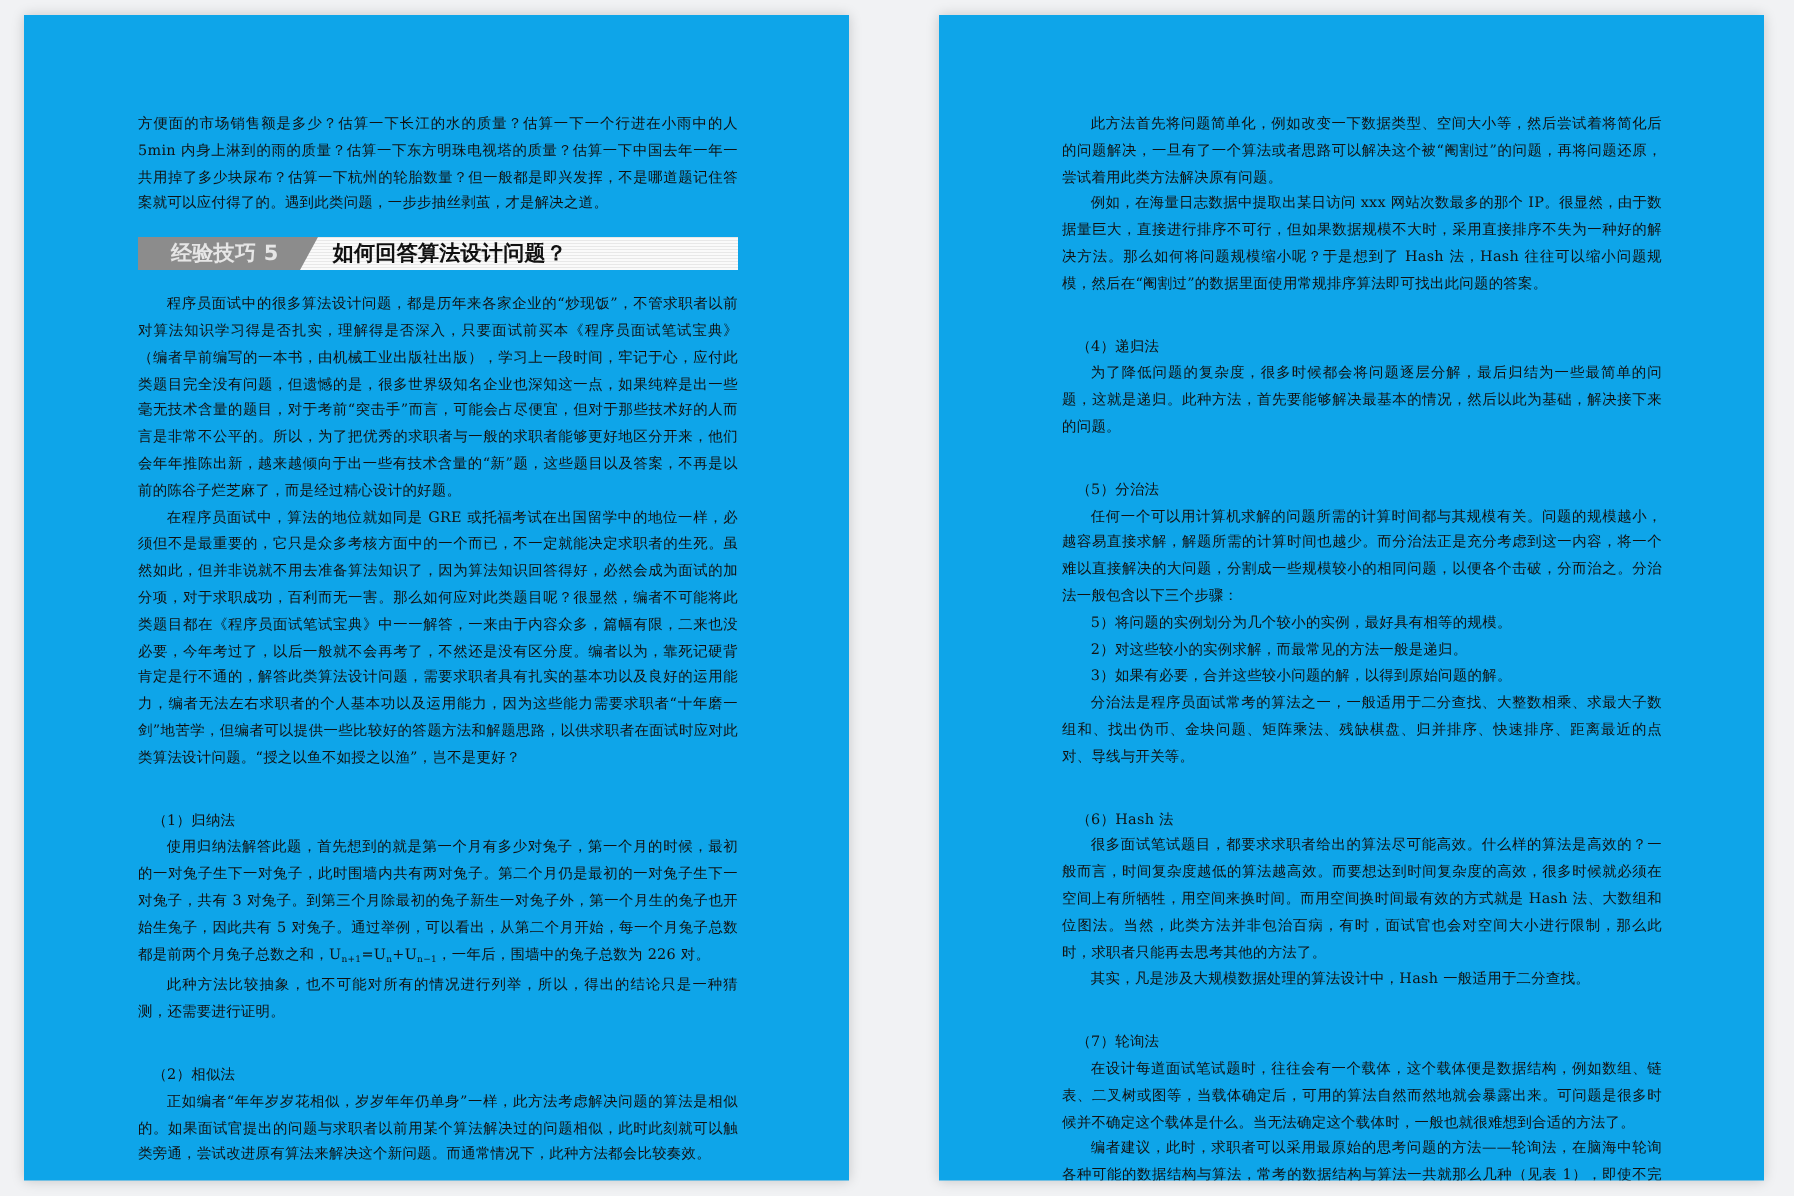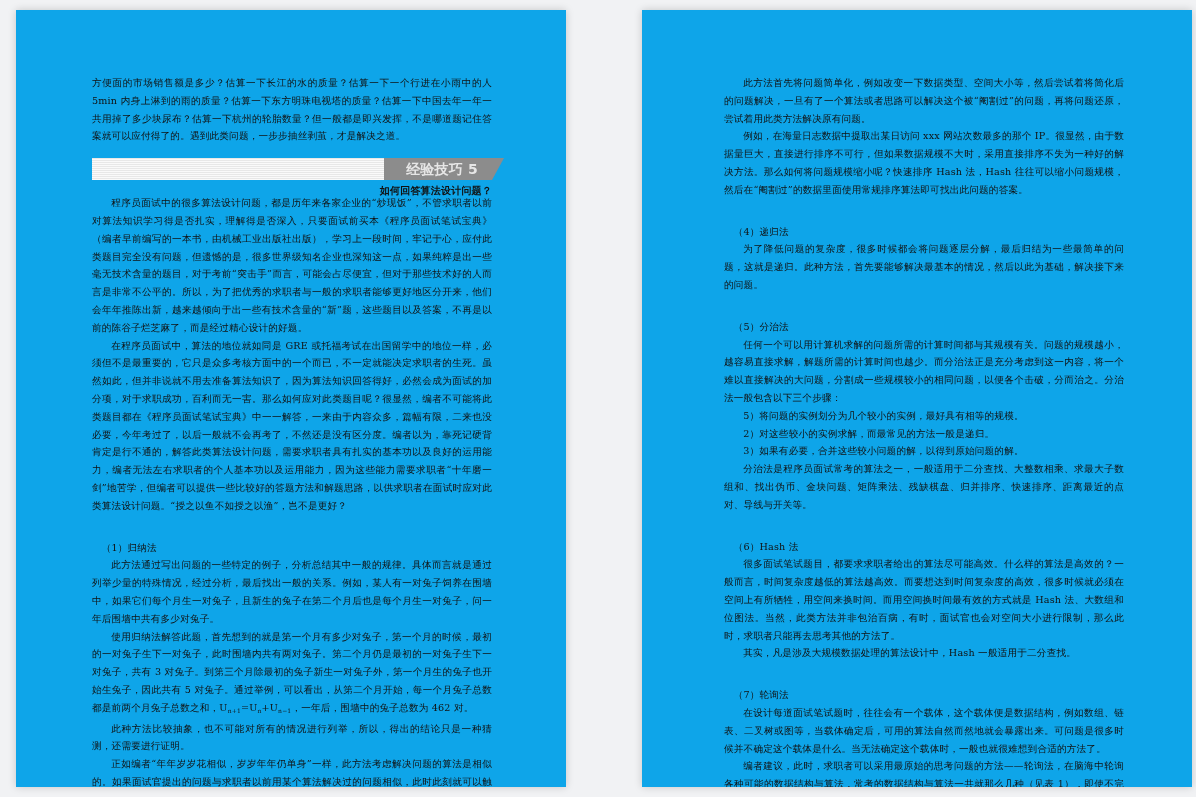--- a/index.html
+++ b/index.html
@@ -10,83 +10,82 @@
     font-family: "DejaVu Serif", "Liberation Serif", serif;
     color: #111;
   }
   .page {
     position: absolute; top: 10px; width: 550px; height: 777px;
     background: #0ea5e9;
     box-shadow: 0 0 8px rgba(0,0,0,0.18);
     overflow: hidden;
   }
   #page-left  { left: 16px; }
-  #page-right { left: 642px; }
+  #page-right { left: 626px; }
   .col {
     position: absolute; top: 64px; width: 400px;
     font-size: 9.6px; line-height: 17.8px; letter-spacing: 0.2px;
     text-align: justify;
   }
   #page-left .col { left: 76px; }
   #page-right .col { left: 82px; }
   .col p { margin: 0; }
   .col p.ind { text-indent: 2em; }
   .col p.sub { text-indent: 1em; margin-top: 24px; }
   .banner {
     position: relative; height: 22px; margin: 13px 0 14px 0;
-    display: flex; align-items: flex-end;
+    display: flex; align-items: flex-start;
     background: repeating-linear-gradient(to bottom, #e8e8e8 0px, #e8e8e8 1px, #fafafa 1px, #fafafa 2px);
-    flex-direction: column;
   }
   .banner-tag {
     background: #8c8c8c; color: #e6e6e6;
     font-family: "DejaVu Sans", "Liberation Sans", sans-serif;
     font-weight: bold; font-size: 14px; line-height: 22px;
     padding: 0 14px 0 22px; position: relative;
   }
   .banner-tag::after {
     content: ""; position: absolute; right: -12px; top: 0;
     border-top: 22px solid #8c8c8c; border-right: 12px solid transparent;
   }
   .banner-title {
     font-family: "DejaVu Sans", "Liberation Sans", sans-serif;
-    font-weight: bold; font-size: 10px; line-height: 22px;
+    font-weight: bold; font-size: 14px; line-height: 22px;
     padding-left: 22px; color: #111;
   }
   sub { font-size: 6px; vertical-align: -2px; }
 </style>
 </head>
 <body>
 
 <div class="page" id="page-left">
   <div class="col">
     <p>方便面的市场销售额是多少？估算一下长江的水的质量？估算一下一个行进在小雨中的人5min 内身上淋到的雨的质量？估算一下东方明珠电视塔的质量？估算一下中国去年一年一共用掉了多少块尿布？估算一下杭州的轮胎数量？但一般都是即兴发挥，不是哪道题记住答案就可以应付得了的。遇到此类问题，一步步抽丝剥茧，才是解决之道。</p>
 
     <div class="banner">
       <span class="banner-tag">经验技巧 5</span>
       <span class="banner-title">如何回答算法设计问题？</span>
     </div>
 
     <p class="ind">程序员面试中的很多算法设计问题，都是历年来各家企业的“炒现饭”，不管求职者以前对算法知识学习得是否扎实，理解得是否深入，只要面试前买本《程序员面试笔试宝典》（编者早前编写的一本书，由机械工业出版社出版），学习上一段时间，牢记于心，应付此类题目完全没有问题，但遗憾的是，很多世界级知名企业也深知这一点，如果纯粹是出一些毫无技术含量的题目，对于考前“突击手”而言，可能会占尽便宜，但对于那些技术好的人而言是非常不公平的。所以，为了把优秀的求职者与一般的求职者能够更好地区分开来，他们会年年推陈出新，越来越倾向于出一些有技术含量的“新”题，这些题目以及答案，不再是以前的陈谷子烂芝麻了，而是经过精心设计的好题。</p>
     <p class="ind">在程序员面试中，算法的地位就如同是 GRE 或托福考试在出国留学中的地位一样，必须但不是最重要的，它只是众多考核方面中的一个而已，不一定就能决定求职者的生死。虽然如此，但并非说就不用去准备算法知识了，因为算法知识回答得好，必然会成为面试的加分项，对于求职成功，百利而无一害。那么如何应对此类题目呢？很显然，编者不可能将此类题目都在《程序员面试笔试宝典》中一一解答，一来由于内容众多，篇幅有限，二来也没必要，今年考过了，以后一般就不会再考了，不然还是没有区分度。编者以为，靠死记硬背肯定是行不通的，解答此类算法设计问题，需要求职者具有扎实的基本功以及良好的运用能力，编者无法左右求职者的个人基本功以及运用能力，因为这些能力需要求职者“十年磨一剑”地苦学，但编者可以提供一些比较好的答题方法和解题思路，以供求职者在面试时应对此类算法设计问题。“授之以鱼不如授之以渔”，岂不是更好？</p>
 
     <p class="sub">（1）归纳法</p>
-    <p class="ind">此方法通过写出问题的一些特定的例子，分析总结其中一般的规律。具体而言就是通过列举少量的特殊情况，经过分析，最后找出一般的关系。例如，某人有一对兔子饲养在围墙中，如果它们每个月生一对兔子，且新生的兔子在第二个月后也是每个月生一对兔子，问一年后围墙中共有多少对兔子。</p>
-    <p class="ind"><span>使用归纳法解答此题，首先想到的就是第一个月有多少对兔子，第一个月的时候，最初的一对兔子生下一对兔子，此时围墙内共有两对兔子。第二个月仍是最初的一对兔子生下一对兔子，共有 3 对兔子。到第三个月除最初的兔子新生一对兔子外，第一个月生的兔子也开始生兔子，因此共有 5 对兔子。通过举例，可以看出，从第二个月开始，每一个月兔子总数都是前两个月兔子总数之和，</span><span><span>U</span><sub>n+1</sub><span>=U</span><sub>n</sub><span>+U</span><sub>n−1</sub></span><span>，一年后，围墙中的兔子总数为 462 对。</span></p>
+    <p class="ind"><span>使用归纳法解答此题，首先想到的就是第一个月有多少对兔子，第一个月的时候，最初的一对兔子生下一对兔子，此时围墙内共有两对兔子。第二个月仍是最初的一对兔子生下一对兔子，共有 3 对兔子。到第三个月除最初的兔子新生一对兔子外，第一个月生的兔子也开始生兔子，因此共有 5 对兔子。通过举例，可以看出，从第二个月开始，每一个月兔子总数都是前两个月兔子总数之和，</span><span><span>U</span><sub>n+1</sub><span>=U</span><sub>n</sub><span>+U</span><sub>n−1</sub></span><span>，一年后，围墙中的兔子总数为 226 对。</span></p>
     <p class="ind">此种方法比较抽象，也不可能对所有的情况进行列举，所以，得出的结论只是一种猜测，还需要进行证明。</p>
 
+    <p class="sub">（2）相似法</p>
     <p class="ind">正如编者“年年岁岁花相似，岁岁年年仍单身”一样，此方法考虑解决问题的算法是相似的。如果面试官提出的问题与求职者以前用某个算法解决过的问题相似，此时此刻就可以触类旁通，尝试改进原有算法来解决这个新问题。而通常情况下，此种方法都会比较奏效。</p>
 
   </div>
 </div>
 
 <div class="page" id="page-right">
   <div class="col">
     <p class="ind">此方法首先将问题简单化，例如改变一下数据类型、空间大小等，然后尝试着将简化后的问题解决，一旦有了一个算法或者思路可以解决这个被“阉割过”的问题，再将问题还原，尝试着用此类方法解决原有问题。</p>
-    <p class="ind">例如，在海量日志数据中提取出某日访问 xxx 网站次数最多的那个 IP。很显然，由于数据量巨大，直接进行排序不可行，但如果数据规模不大时，采用直接排序不失为一种好的解决方法。那么如何将问题规模缩小呢？快速排序 Hash 法，Hash 往往可以缩小问题规模，然后在“阉割过”的数据里面使用常规排序算法即可找出此问题的答案。</p>
+    <p class="ind">例如，在海量日志数据中提取出某日访问 xxx 网站次数最多的那个 IP。很显然，由于数据量巨大，直接进行排序不可行，但如果数据规模不大时，采用直接排序不失为一种好的解决方法。那么如何将问题规模缩小呢？于是想到了 Hash 法，Hash 往往可以缩小问题规模，然后在“阉割过”的数据里面使用常规排序算法即可找出此问题的答案。</p>
 
     <p class="sub">（4）递归法</p>
     <p class="ind">为了降低问题的复杂度，很多时候都会将问题逐层分解，最后归结为一些最简单的问题，这就是递归。此种方法，首先要能够解决最基本的情况，然后以此为基础，解决接下来的问题。</p>
 
     <p class="sub">（5）分治法</p>
     <p class="ind">任何一个可以用计算机求解的问题所需的计算时间都与其规模有关。问题的规模越小，越容易直接求解，解题所需的计算时间也越少。而分治法正是充分考虑到这一内容，将一个难以直接解决的大问题，分割成一些规模较小的相同问题，以便各个击破，分而治之。分治法一般包含以下三个步骤：</p>
     <p class="ind">5）将问题的实例划分为几个较小的实例，最好具有相等的规模。</p>
     <p class="ind">2）对这些较小的实例求解，而最常见的方法一般是递归。</p>
     <p class="ind">3）如果有必要，合并这些较小问题的解，以得到原始问题的解。</p>
     <p class="ind">分治法是程序员面试常考的算法之一，一般适用于二分查找、大整数相乘、求最大子数组和、找出伪币、金块问题、矩阵乘法、残缺棋盘、归并排序、快速排序、距离最近的点对、导线与开关等。</p>

